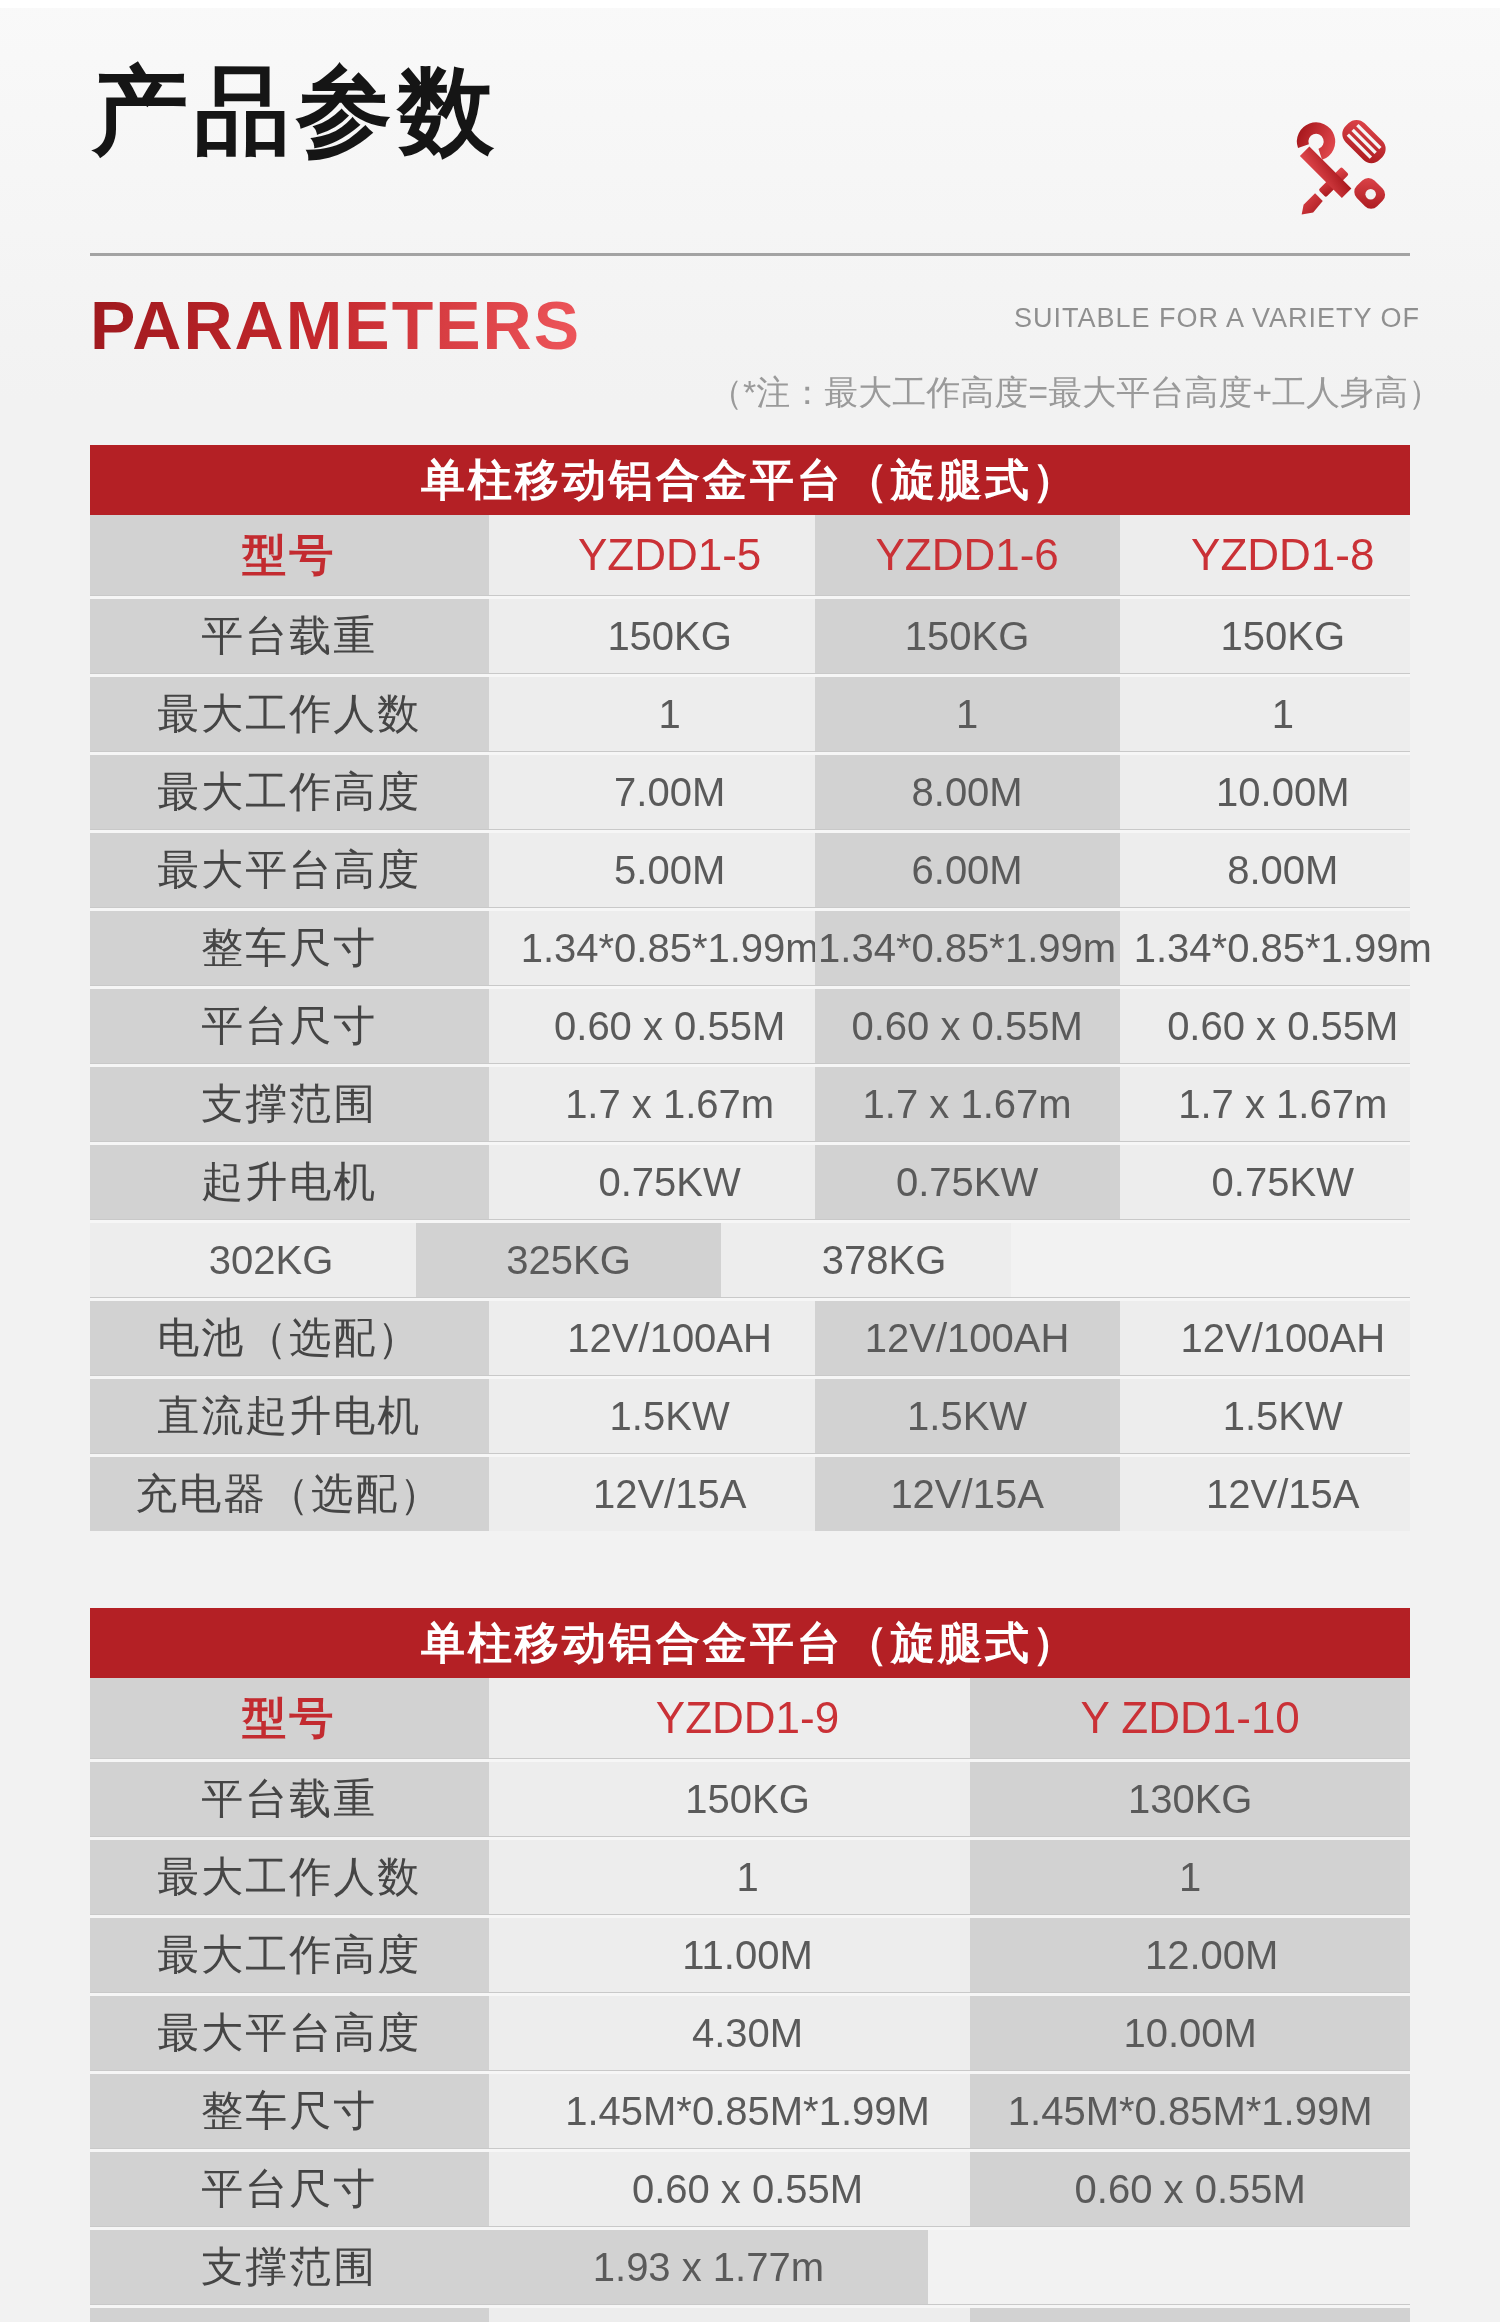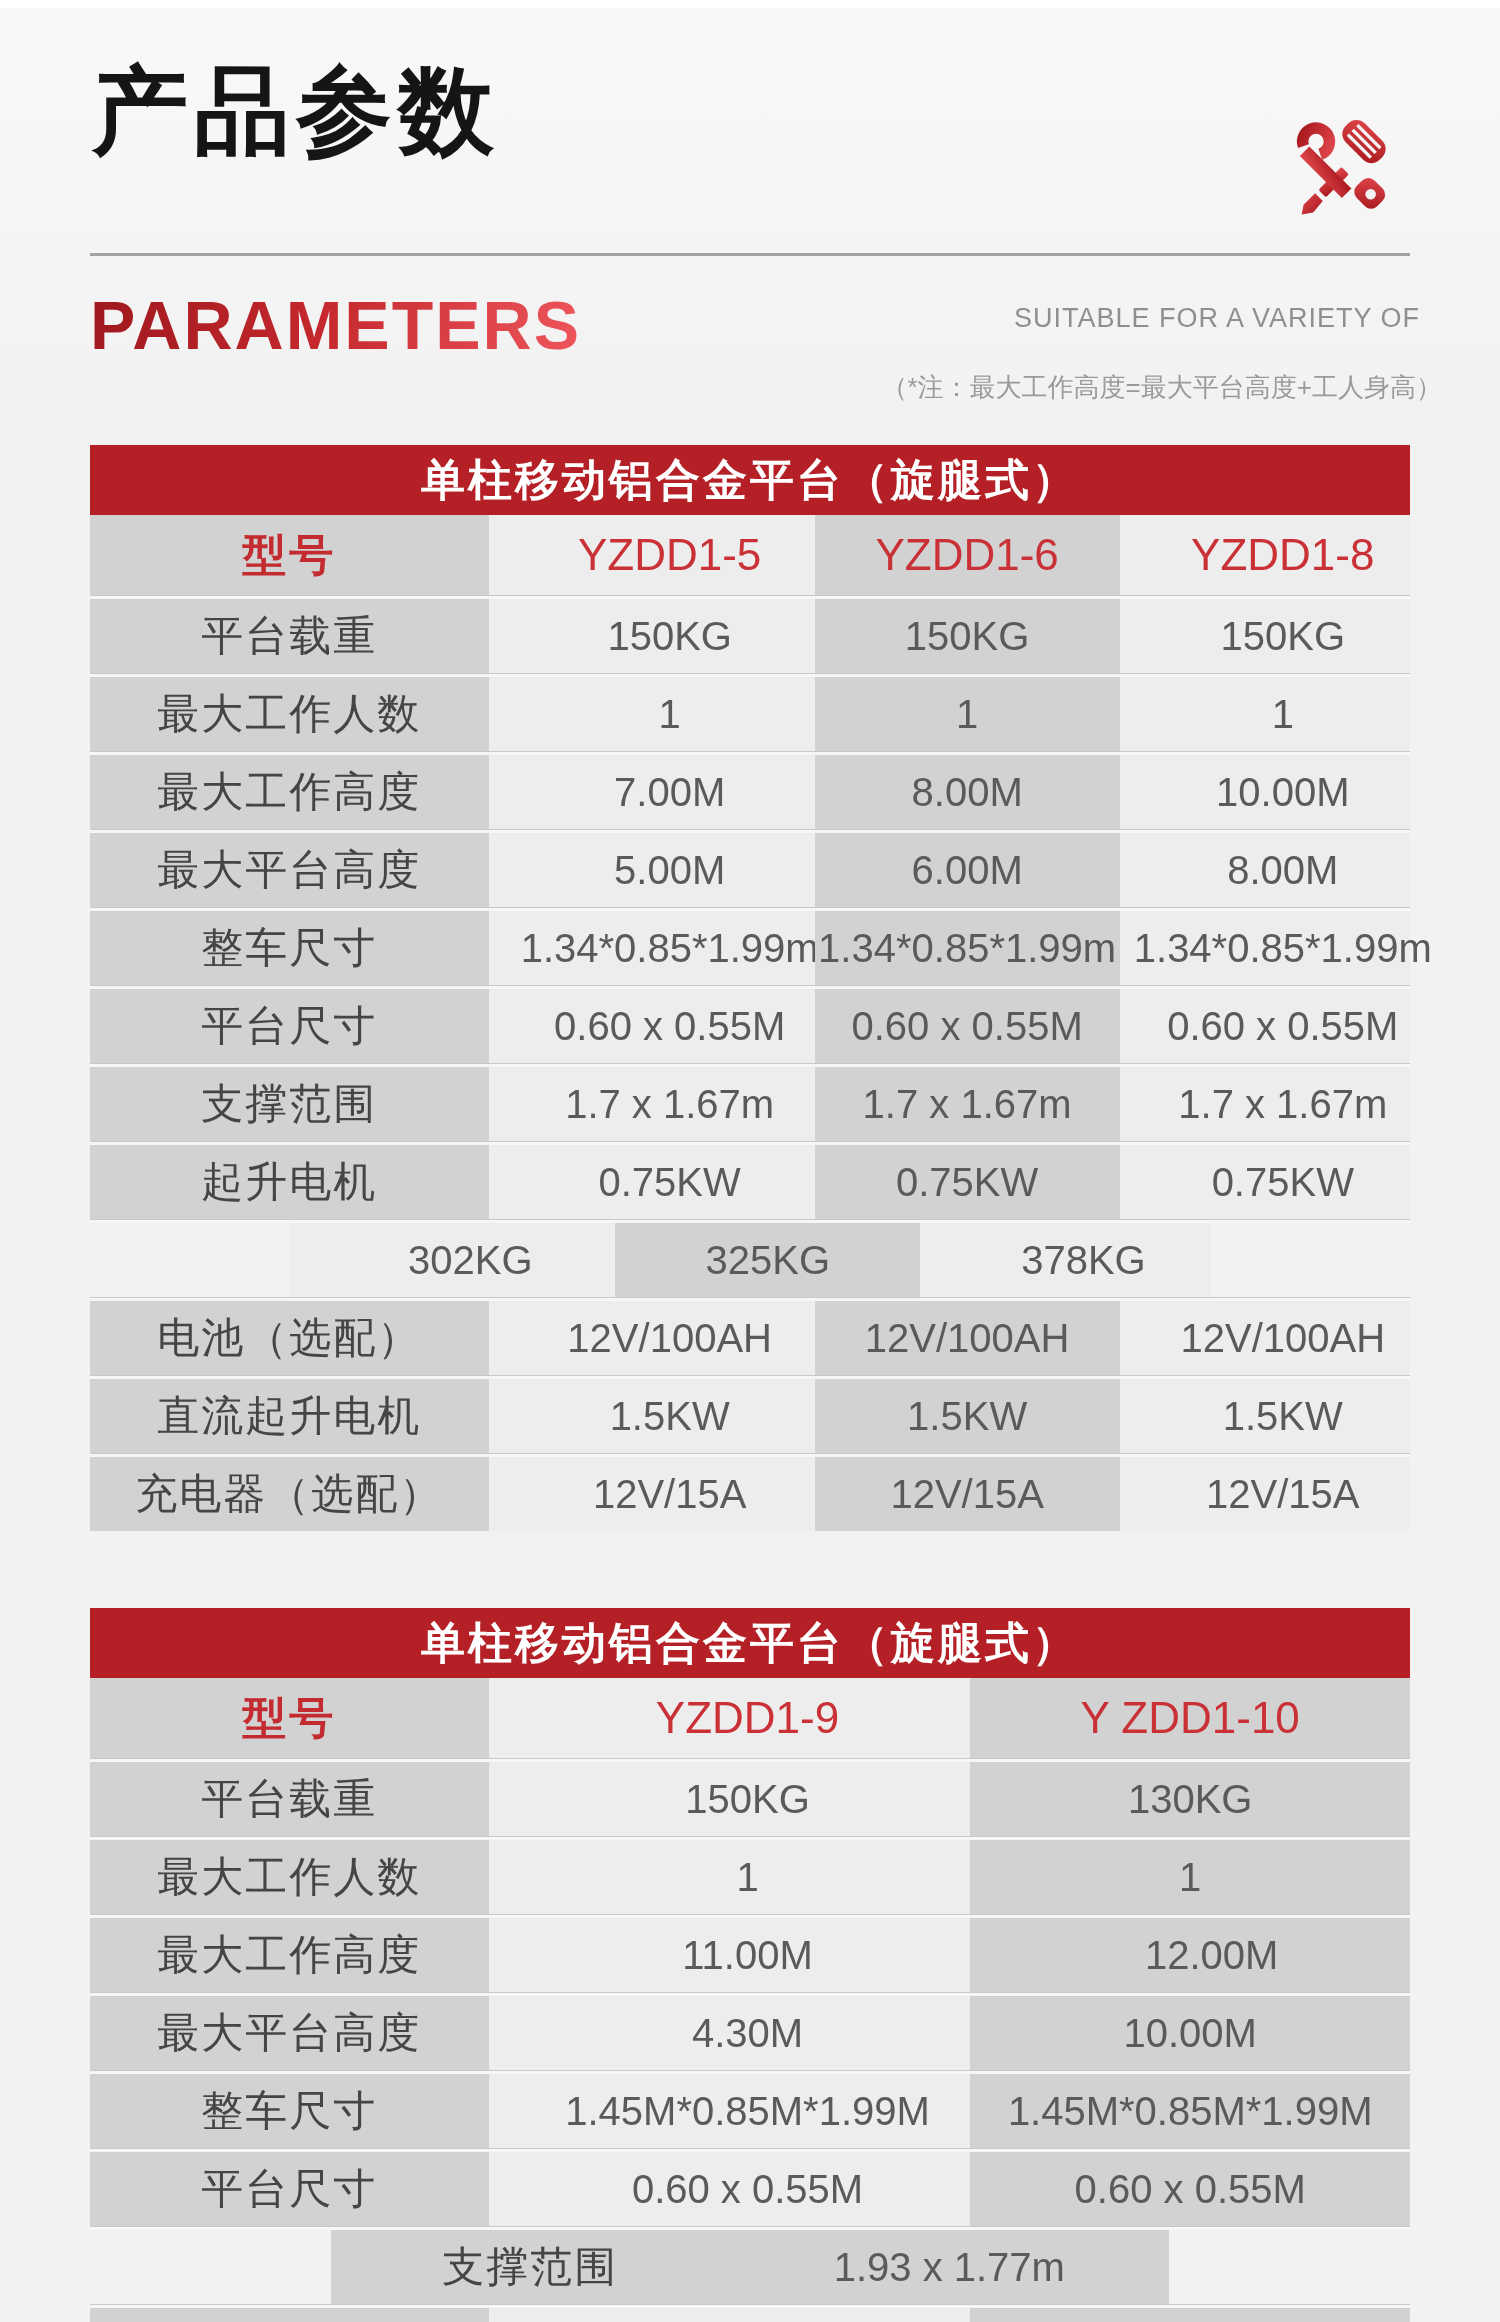--- a/index.html
+++ b/index.html
@@ -24,31 +24,31 @@
     font-size:68px;font-weight:800;letter-spacing:2px;
     background:linear-gradient(100deg,#9e191e 0%,#c3272c 45%,#ee565b 100%);
     -webkit-background-clip:text;background-clip:text;color:transparent;
   }
   .suitable{
     position:absolute;right:80px;top:295px;
     font-size:27px;color:#8f8f8f;letter-spacing:1px;
   }
   .note{
     position:absolute;right:58px;top:362px;
-    font-size:26px;color:#9a9a9a;
+    font-size:34px;color:#9a9a9a;
   }
   
   .spec-table{margin:0 90px;}
   .spec-table.second{margin-top:77px;}
   .bar{
     height:70px;background:#b42025;color:#ffffff;
     display:flex;align-items:center;justify-content:center;
     font-size:44px;font-weight:700;letter-spacing:3px;
   }
-  .trow{display:flex;width:100%;justify-content:center;}
+  .trow{display:flex;width:100%;}
   .cell{
     display:flex;align-items:center;justify-content:center;
     box-sizing:border-box;text-align:center;
   }
   .cell.dark{background:#d2d2d2;}
   .cell.light{background:#ededed;padding-left:36px;}
   .model-row .cell{height:80px;}
   .body-row .cell{height:74px;}
   .partial-row .cell{height:74px;}
   .model-label{font-size:44px;font-weight:700;color:#c32b30;letter-spacing:3px;}

